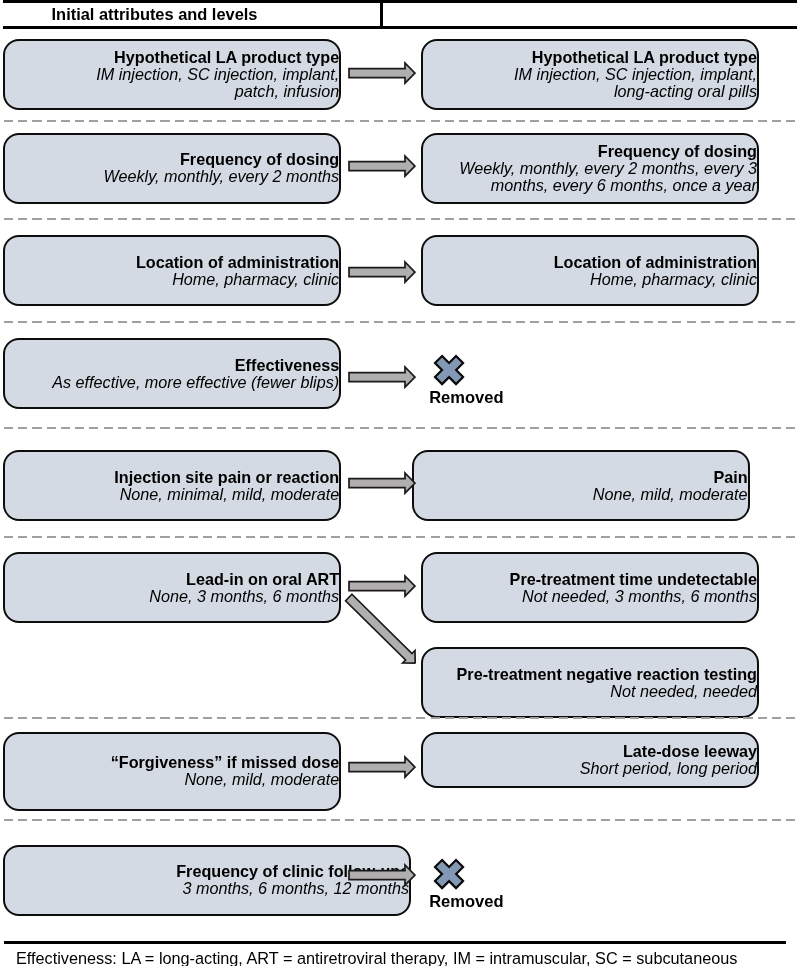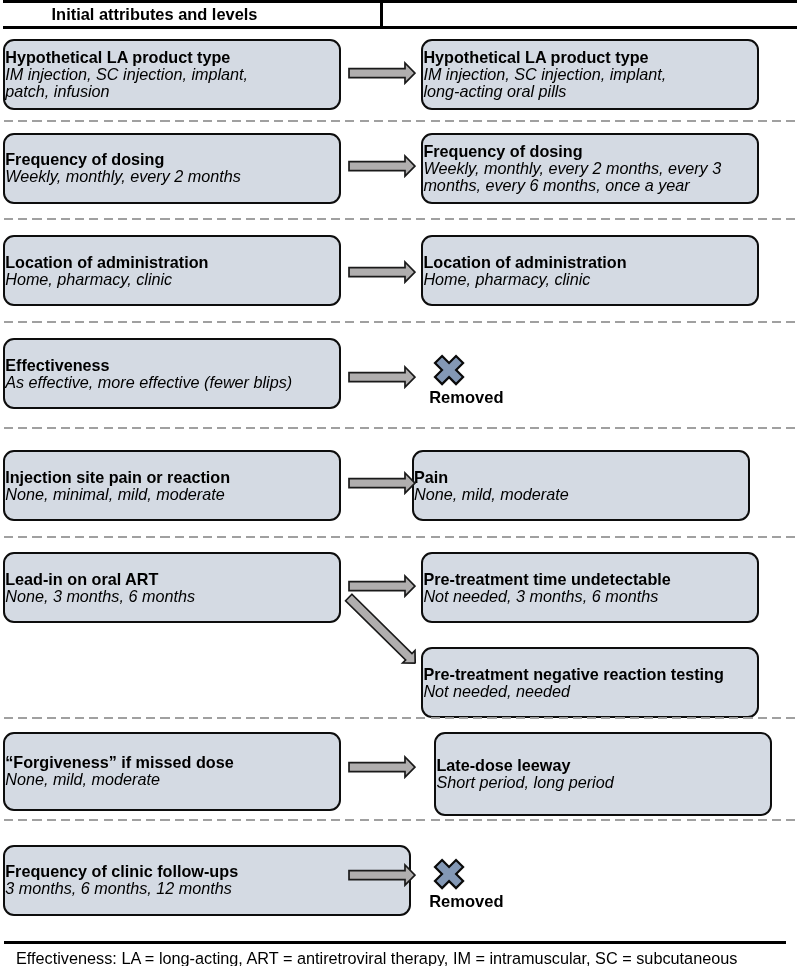--- a/index.html
+++ b/index.html
@@ -4,22 +4,22 @@
 <style>
   html,body{margin:0;padding:0;background:#fff;}
   body{width:797px;height:966px;font-family:"Liberation Sans",sans-serif;overflow:hidden;
        -webkit-font-smoothing:antialiased;}
   .page{position:relative;width:797px;height:966px;background:#fff;}
   .rule{position:absolute;background:#000;}
   .colhead{position:absolute;font-weight:bold;font-size:16.4px;color:#000000;text-align:center;
            line-height:16px;white-space:nowrap;}
     .dash{position:absolute;height:2.2px;
         background:repeating-linear-gradient(to right,#a0a0a0 0 9.1px,transparent 9.1px 14.22px);}
-  .box{position:absolute;background:#d4dae3;border:2.4px solid #0d0d0d;border-radius:11px;
-       box-sizing:border-box;display:flex;flex-direction:column;align-items:flex-start;
+  .box{position:absolute;background:#d4dae3;border:2.4px solid #0d0d0d;border-radius:16px;
+       box-sizing:border-box;display:flex;flex-direction:column;align-items:flex-end;
        justify-content:center;text-align:center;color:#000;}
   .box .t{font-weight:bold;font-size:16.2px;line-height:17px;}
   .box .s{font-style:italic;font-size:16.2px;line-height:17px;}
   .arrow,.xmark{position:absolute;}
   .rmlabel{position:absolute;font-weight:bold;font-size:16.5px;color:#000;text-align:center;
            white-space:nowrap;line-height:16px;}
   .footnote{position:absolute;font-size:16.25px;color:#000;white-space:nowrap;line-height:16px;}
 </style>
 </head>
 <body>
@@ -113,21 +113,21 @@
         </svg></div>
       <div class="arrow" style="left:347.8px;top:586.25px;transform:rotate(44.6deg);transform-origin:0px 10.8px;">
       <svg width="95.4" height="21.6" viewBox="0 0 95.4 21.6">
     <path d="M1,6.250000000000001 L85.4,6.250000000000001 L85.4,2 L94.4,10.8 L85.4,19.6 L85.4,15.350000000000001 L1,15.350000000000001 Z" fill="#b0aeae" stroke="#1a1a1a" stroke-width="1.7" stroke-linejoin="miter"></path>
         </svg></div>
       <div class="dash" style="left:4px;top:717.2px;width:791.2px;"></div>
       <div class="box" style="left:3.2px;top:731.7px;width:338px;height:79px;">
       <div class="t">“Forgiveness” if missed dose</div>
         <div class="s">None, mild, moderate</div>
       </div>
-      <div class="box" style="left:421.4px;top:731.7px;width:337.6px;height:84px;margin-left:13px;">
+      <div class="box" style="left:421.4px;top:731.7px;width:337.6px;height:56px;">
         <div class="t">Late-dose leeway</div>
         <div class="s">Short period, long period</div>
       </div>
       <div class="arrow" style="left:347.6px;top:754.5px;"><svg width="68" height="24.2" viewBox="0 0 68 24.2">
     <path d="M1,7.55 L57,7.55 L57,2 L67,12.1 L57,22.2 L57,16.65 L1,16.65 Z" fill="#b0aeae" stroke="#1a1a1a" stroke-width="1.7" stroke-linejoin="miter"></path>
         </svg></div>
       <div class="dash" style="left:4px;top:819.2px;width:791.2px;"></div>
       <div class="box" style="left:3.2px;top:845px;width:408px;height:70.7px;">
       <div class="t">Frequency of clinic follow-ups</div>
         <div class="s">3 months, 6 months, 12 months</div>

